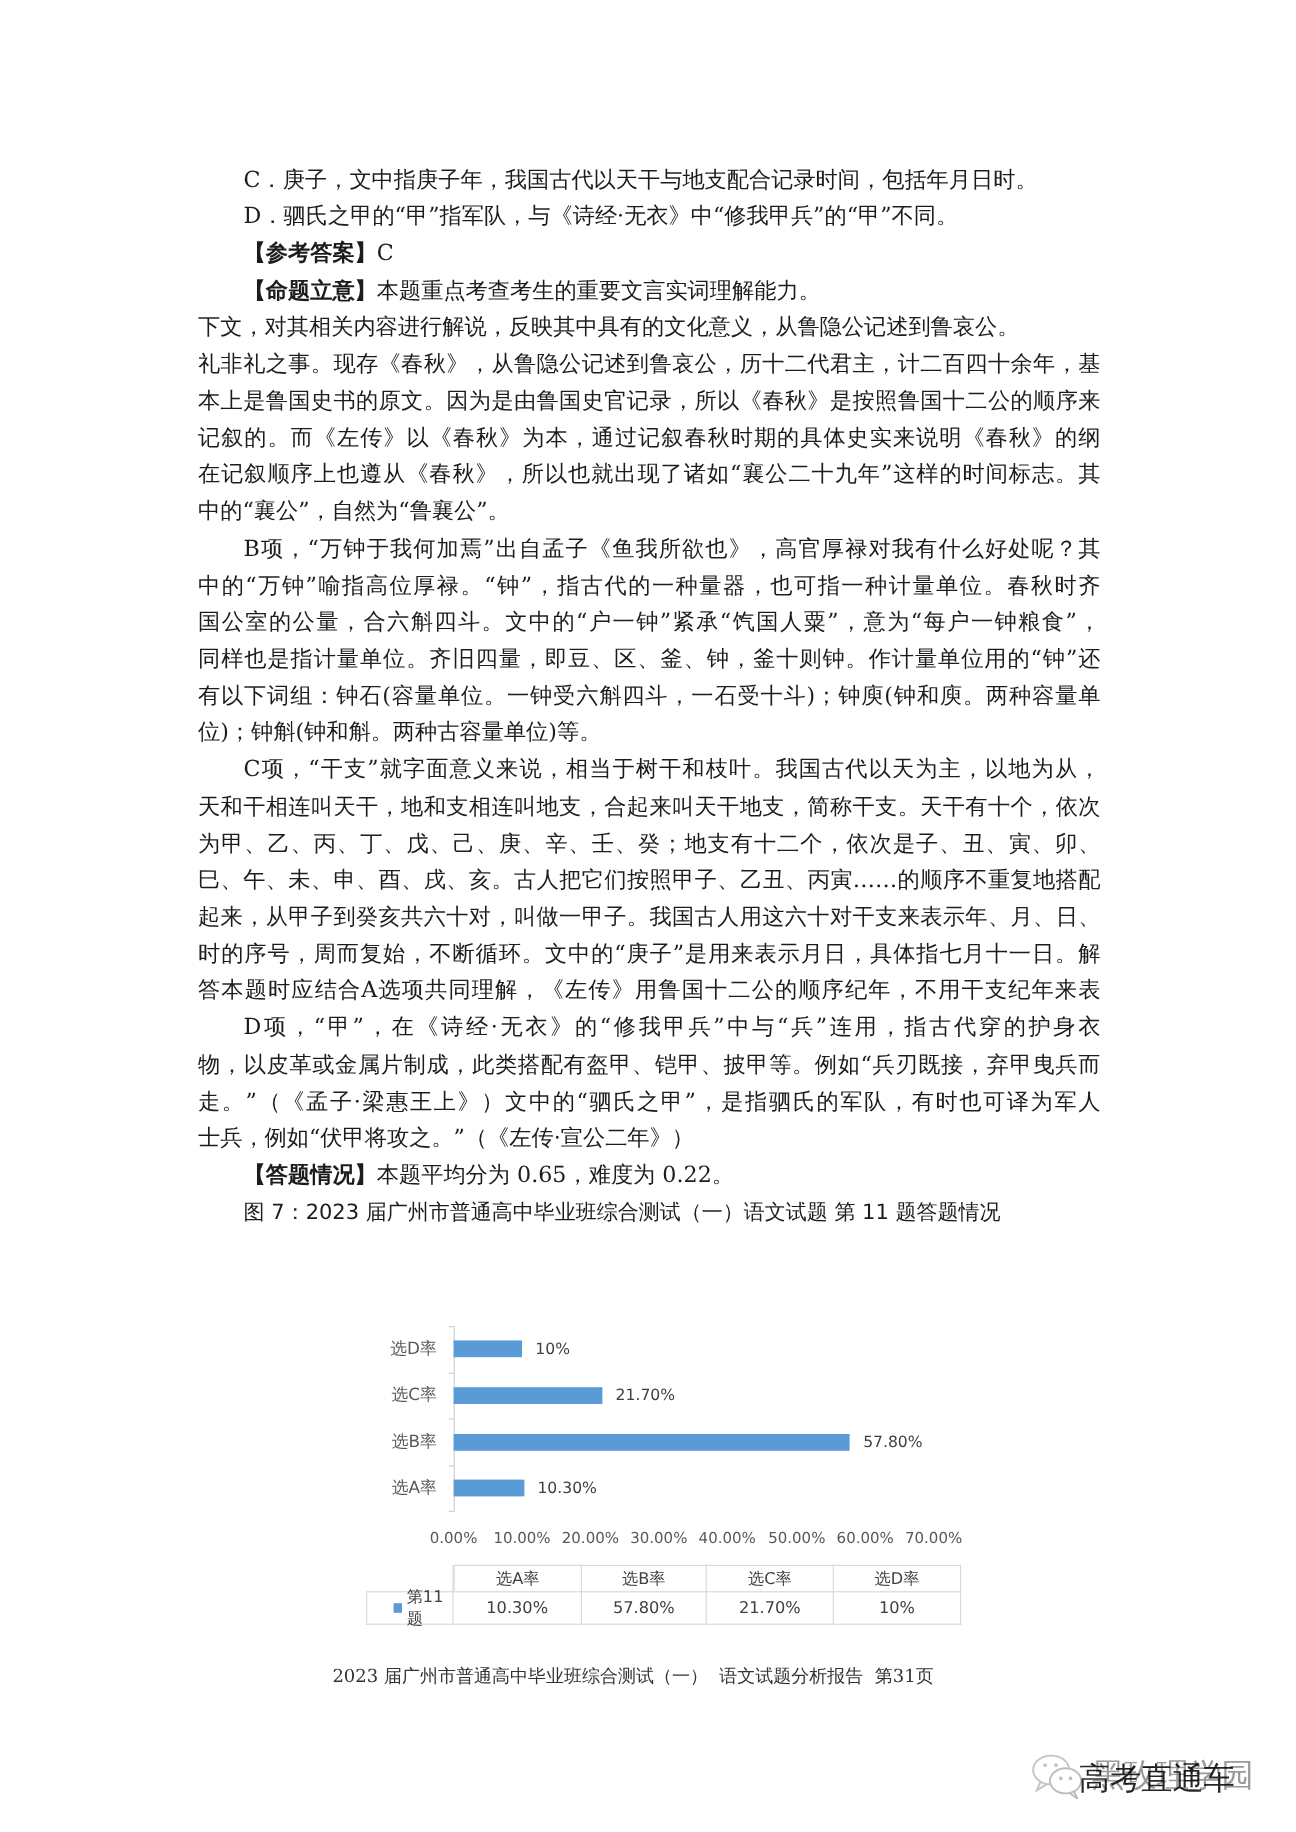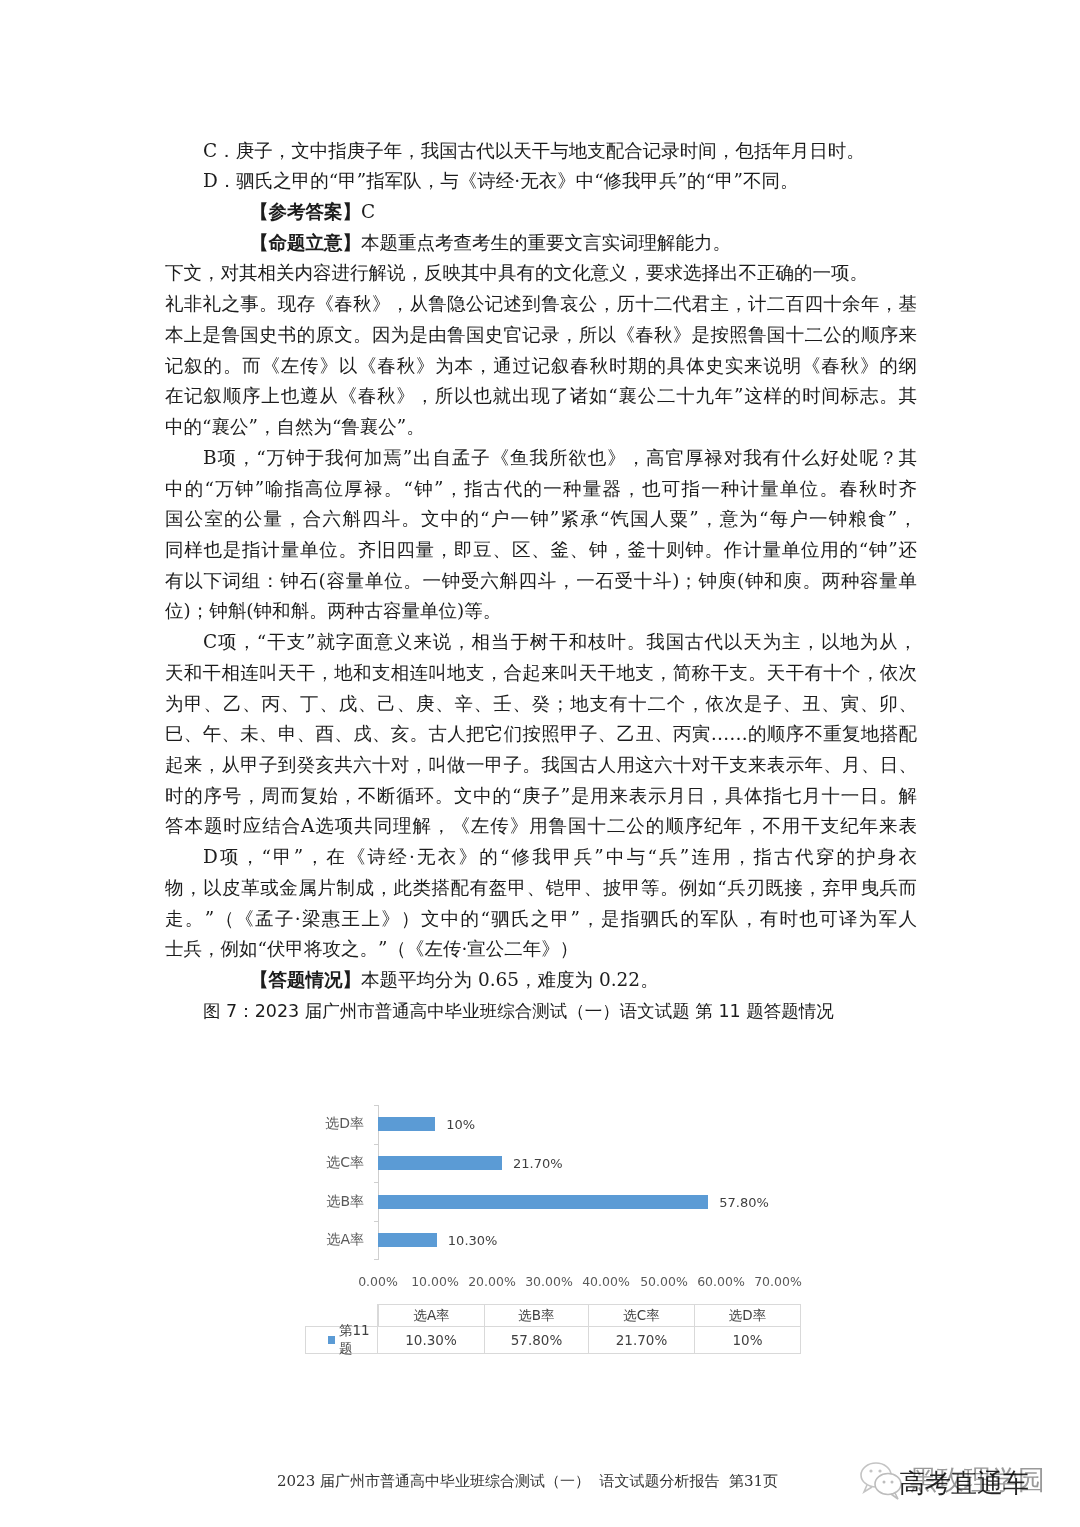--- a/index.html
+++ b/index.html
@@ -8,21 +8,21 @@
     background: #ffffff; color: #1c1c1c;
     font-family: "DejaVu Serif", "Liberation Serif", serif;
   }
   .text-block {
     position: absolute; left: 165px; top: 135.6px; width: 752px;
     font-size: 18.5px; line-height: 30.72px;
   }
   .ln { height: 30.72px; white-space: nowrap; overflow: visible; }
   .ln.ind { padding-left: 38px; }
   .ln.j { text-align: justify; text-align-last: justify; white-space: normal; overflow: hidden; }
-  .lbl { font-family: "DejaVu Sans", "Liberation Sans", sans-serif; font-weight: bold; margin-left: 47px; }
+  .lbl { font-family: "DejaVu Sans", "Liberation Sans", sans-serif; font-weight: bold; }
   .caption {
     font-family: "DejaVu Sans", "Liberation Sans", sans-serif; font-weight: normal; font-size: 17.5px;
   }
   
   .axis-y { position: absolute; left: 378px; top: 1105px; width: 1px; height: 155px; background: #cfcfcf; }
   .tick { position: absolute; left: 374px; width: 4px; height: 1px; background: #cfcfcf; }
   .bar-row { position: absolute; left: 300px; height: 24px; display: flex; align-items: center; }
   .cat-label {
     width: 64px; margin-right: 14px; text-align: right;
     font-family: "DejaVu Sans", "Liberation Sans", sans-serif; font-size: 14px; color: #595959;
@@ -43,39 +43,39 @@
   }
   .dcell {
     border-right: 1px solid #d9d9d9; border-bottom: 1px solid #d9d9d9;
     display: flex; align-items: center; justify-content: center; box-sizing: border-box;
   }
   .dcell.head { border-top: 1px solid #d9d9d9; }
   .dcell.first-head { border-top: none; border-right: 1px solid #d9d9d9; border-bottom: 1px solid #d9d9d9; }
   .dcell.row-label { border-left: 1px solid #d9d9d9; justify-content: flex-start; padding-left: 22px; }
   .legend-key { width: 8px; height: 8px; background: #5B9BD5; margin-right: 4px; display: inline-block; }
   .footer {
-    position: absolute; left: 277px; top: 1472px; font-size: 15px; color: #333;
+    position: absolute; left: 277px; top: 1388px; font-size: 15px; color: #333;
     white-space: pre; font-family: "DejaVu Serif", "Liberation Serif", serif;
   }
   .wm-icon { position: absolute; left: 858px; top: 1458px; width: 48px; height: 44px; }
   .wm-text {
     position: absolute; left: 910px; top: 1463px; font-size: 27px; line-height: 34px;
     color: #9a9a9a; font-family: "DejaVu Sans", "Liberation Sans", sans-serif; white-space: nowrap;
   }
   .wm-text.second { color: #000000; left: 899px; top: 1466px; font-size: 26px; opacity: 0.85; }
 </style>
 </head>
 <body>
 
 <div class="text-block">
   <div class="ln ind">C．庚子，文中指庚子年，我国古代以天干与地支配合记录时间，包括年月日时。</div>
   <div class="ln ind">D．驷氏之甲的“甲”指军队，与《诗经·无衣》中“修我甲兵”的“甲”不同。</div>
   <div class="ln ind"><span class="lbl">【参考答案】</span><span>C</span></div>
   <div class="ln ind"><span class="lbl">【命题立意】</span><span>本题重点考查考生的重要文言实词理解能力。</span></div>
-  <div class="ln">下文，对其相关内容进行解说，反映其中具有的文化意义，要求选择出不正确的一项。</div>
+  <div class="ln">下文，对其相关内容进行解说，反映其中具有的文化意义，从鲁隐公记述到鲁哀公。</div>
 
   <div class="ln j">礼非礼之事。现存《春秋》，从鲁隐公记述到鲁哀公，历十二代君主，计二百四十余年，基</div>
   <div class="ln j">本上是鲁国史书的原文。因为是由鲁国史官记录，所以《春秋》是按照鲁国十二公的顺序来</div>
   <div class="ln j">记叙的。而《左传》以《春秋》为本，通过记叙春秋时期的具体史实来说明《春秋》的纲目。</div>
   <div class="ln j">在记叙顺序上也遵从《春秋》，所以也就出现了诸如“襄公二十九年”这样的时间标志。其</div>
   <div class="ln">中的“襄公”，自然为“鲁襄公”。</div>
 
   <div class="ln ind j">B项，“万钟于我何加焉”出自孟子《鱼我所欲也》，高官厚禄对我有什么好处呢？其</div>
   <div class="ln j">中的“万钟”喻指高位厚禄。“钟”，指古代的一种量器，也可指一种计量单位。春秋时齐</div>
   <div class="ln j">国公室的公量，合六斛四斗。文中的“户一钟”紧承“饩国人粟”，意为“每户一钟粮食”，</div>

